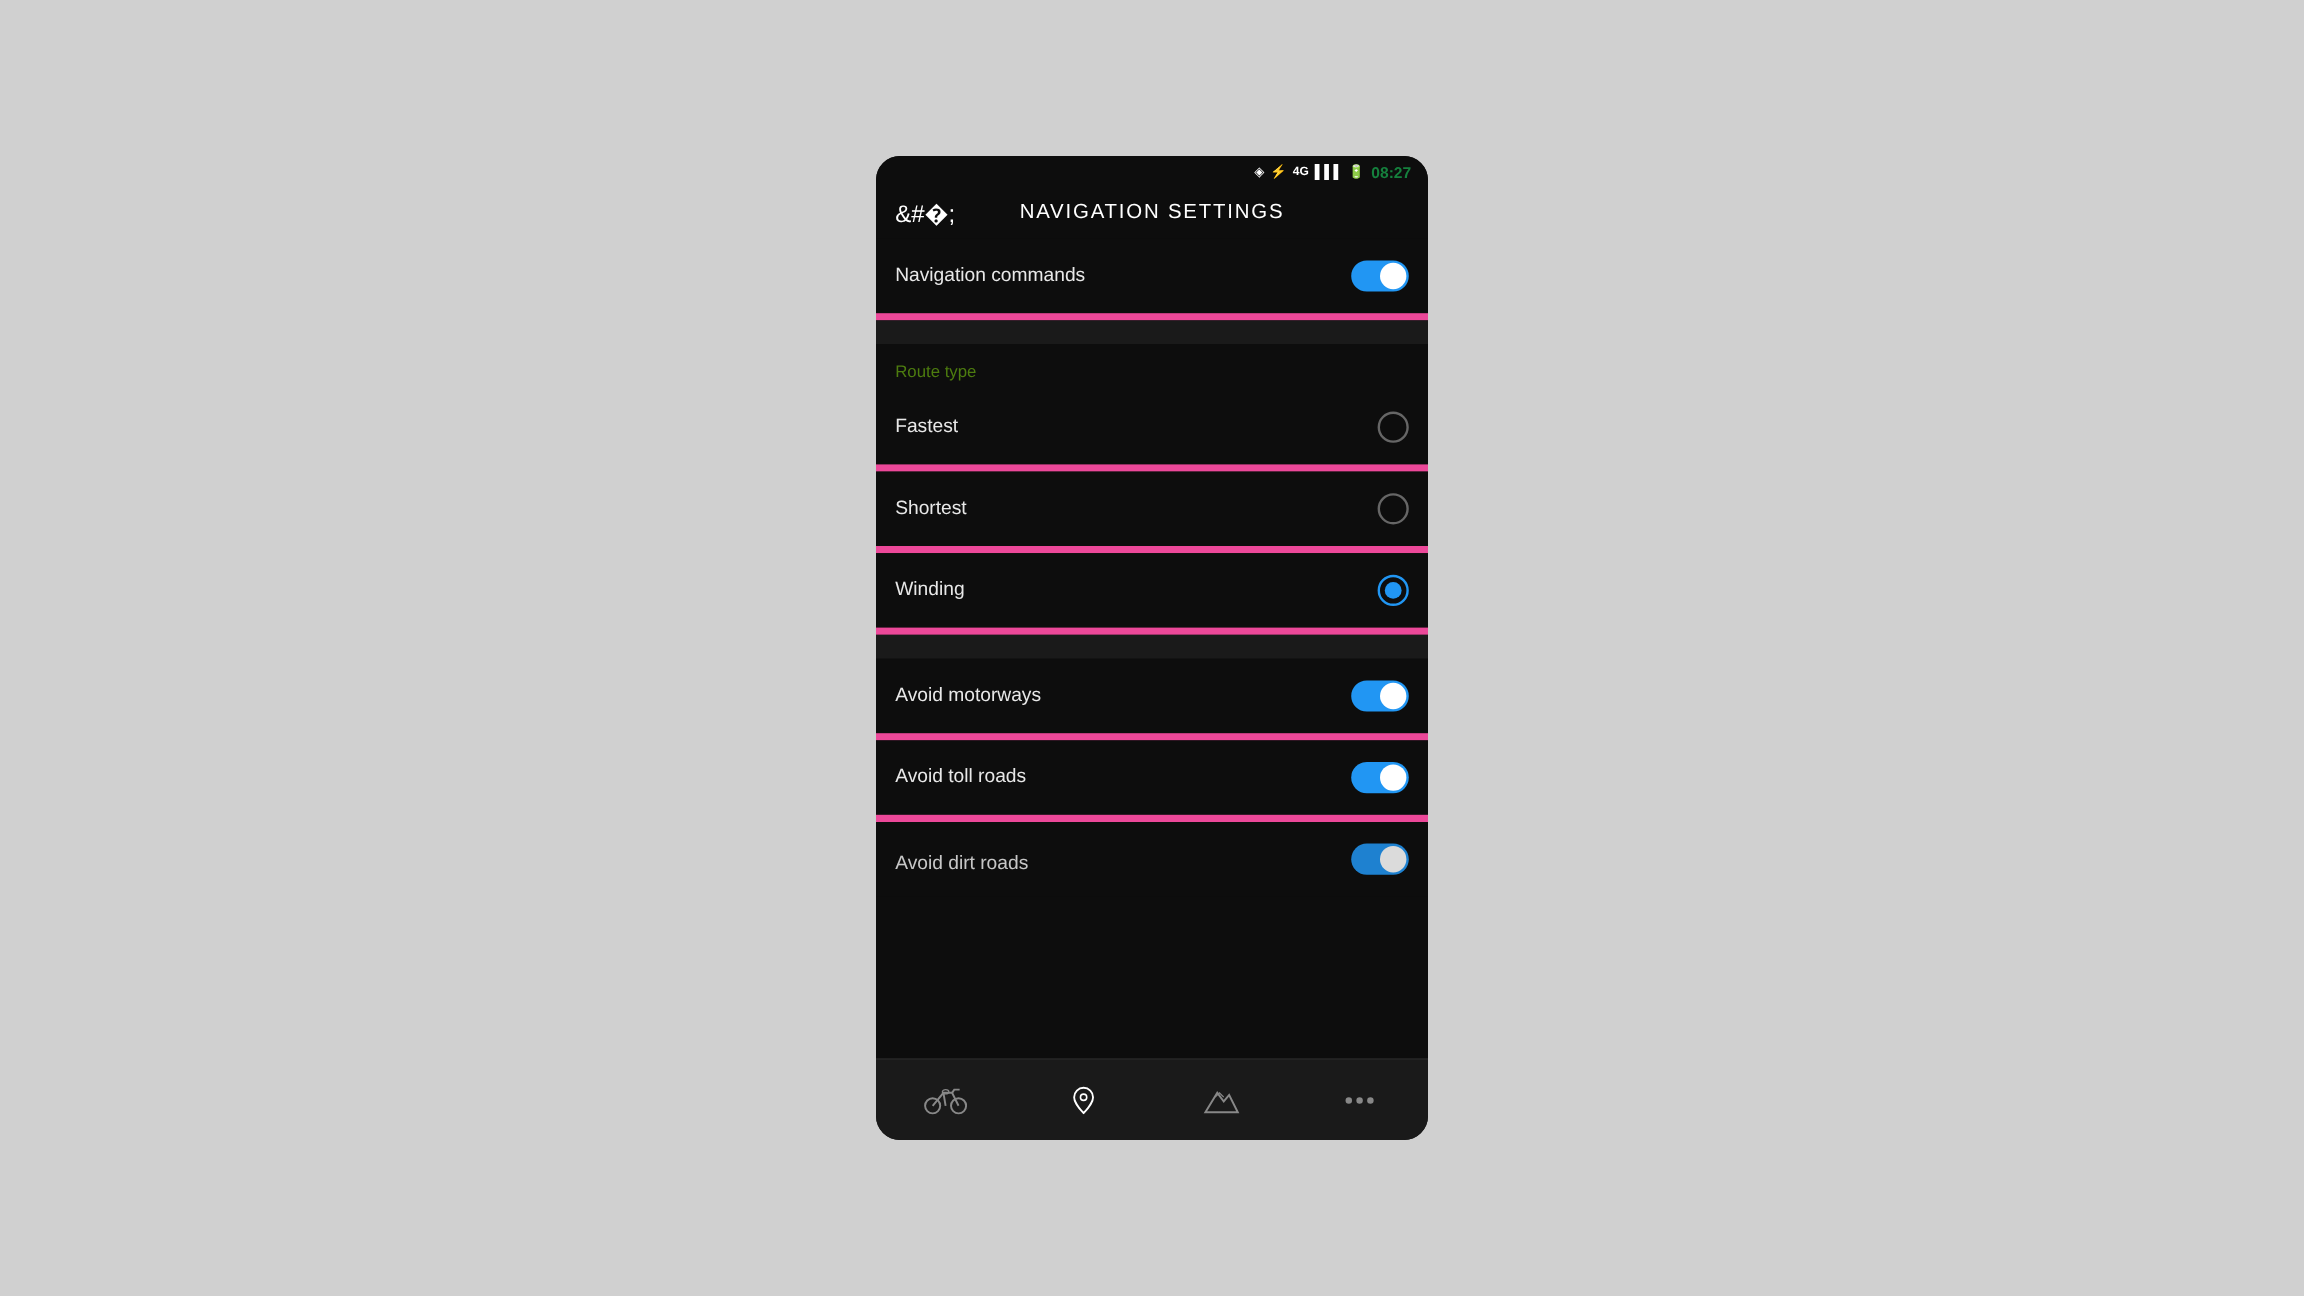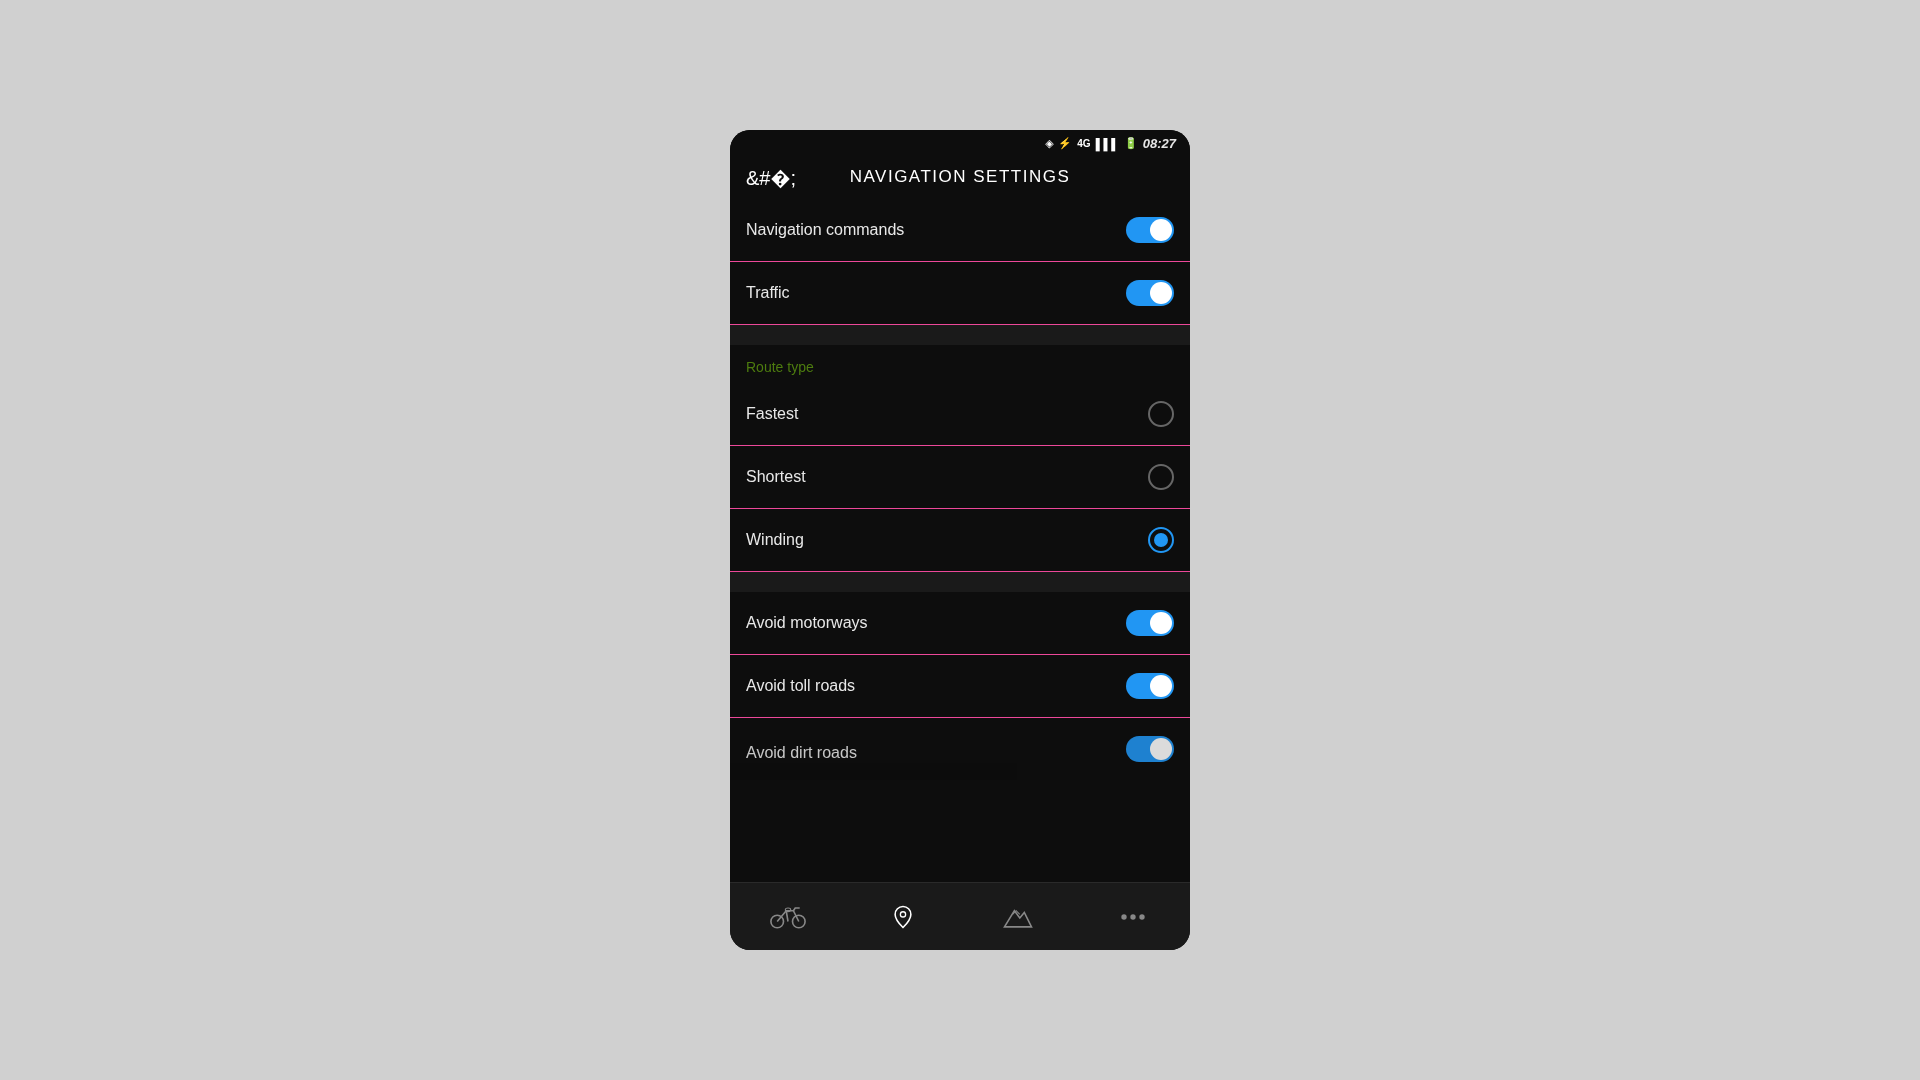--- a/index.html
+++ b/index.html
@@ -32,24 +32,23 @@
       padding: 6px 14px 4px;
       background: #0d0d0d;
       gap: 6px;
     }
     .status-icons {
       display: flex;
       align-items: center;
       gap: 5px;
     }
     .status-time {
-      color: #e5e5e5;
+      color: #15803d;
       font-size: 13px;
       font-weight: 600;
-      font-style: italic;
     }
     .status-icon {
       color: #fff;
       font-size: 11px;
     }
 
     
     .header {
       display: flex;
       align-items: center;
@@ -94,21 +93,21 @@
       background: #0d0d0d;
     }
 
     
     .setting-row {
       display: flex;
       align-items: center;
       justify-content: space-between;
       padding: 18px 16px;
       background: #0d0d0d;
-      border-bottom: 1px solid #ec4899;
+      border-bottom: 6px solid #ec4899;
     }
     .setting-row:last-child {
       border-bottom: none;
       align-items: flex-end;
     }
     .setting-label {
       color: #e8e8e8;
       font-size: 16px;
     }
 
@@ -208,26 +207,20 @@
 
   <div class="content">
 
     <div class="setting-row">
       <span class="setting-label">Navigation commands</span>
       <div class="toggle on">
         <div class="toggle-knob"></div>
       </div>
     </div>
 
-    <div class="setting-row">
-      <span class="setting-label">Traffic</span>
-      <div class="toggle on">
-        <div class="toggle-knob"></div>
-      </div>
-    </div>
 
     <div class="section-gap"></div>
 
     <div class="section-label">Route type</div>
 
     <div class="setting-row">
       <span class="setting-label">Fastest</span>
       <div class="radio"></div>
     </div>
 

